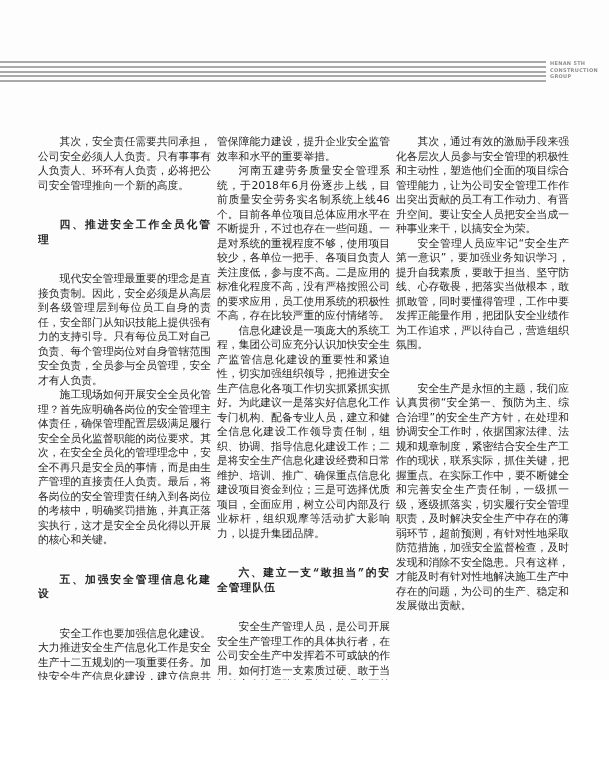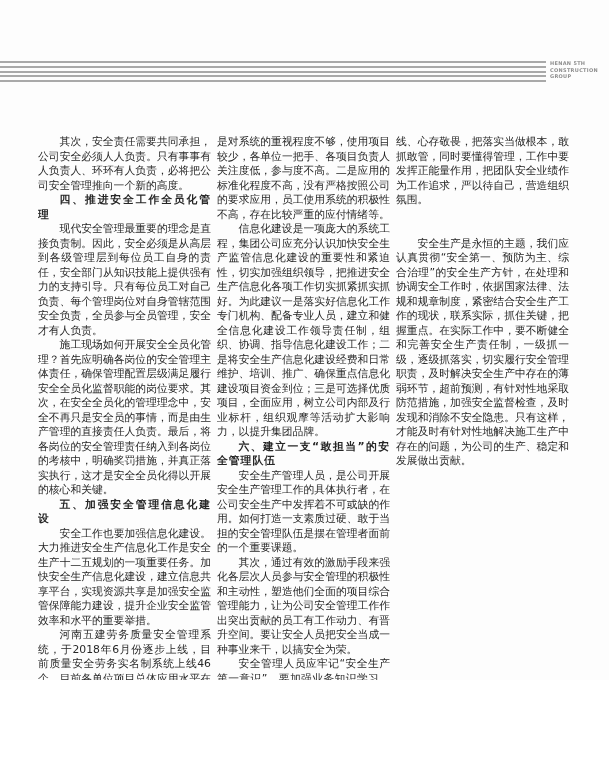--- a/index.html
+++ b/index.html
@@ -26,21 +26,21 @@
   .content {
     position:absolute; left:38px; top:135px;
     width:531px; height:572px;
     column-count:3; column-gap:6px; column-fill:auto;
     font-size:10.8px; line-height:14.5px;
     color:#262626;
     text-align:justify;
     overflow:hidden;
   }
   .content p { margin:0; text-indent:2em; }
-  .content p.heading { font-weight:bold; margin:0 0; letter-spacing:1px; }
+  .content p.heading { font-weight:bold; margin:25px 0; letter-spacing:1px;font-family:Liberation Mono, monospace; }
   .content p.gap-top { margin-top:29px; }
   
   .footer {
     position:absolute; left:0; top:749px; width:577px;
     text-align:right;
   }
   .footer .journal {
     font-size:7px; color:#b0b0b0; letter-spacing:0.5px;
   }
   .footer .pagenum {

